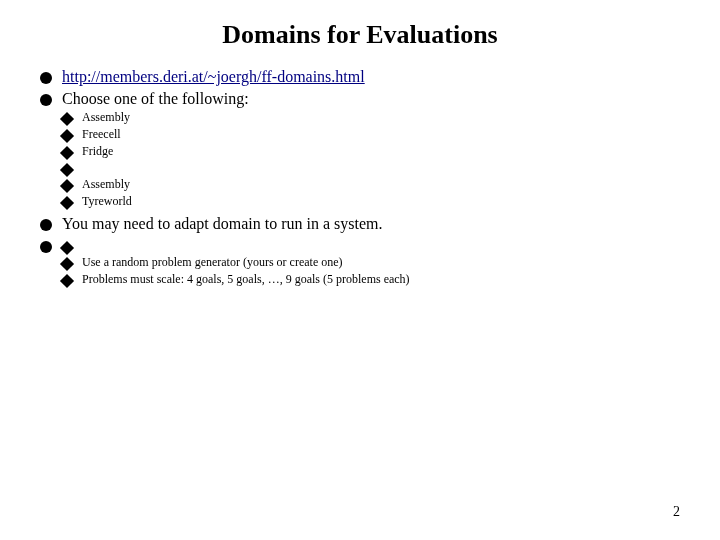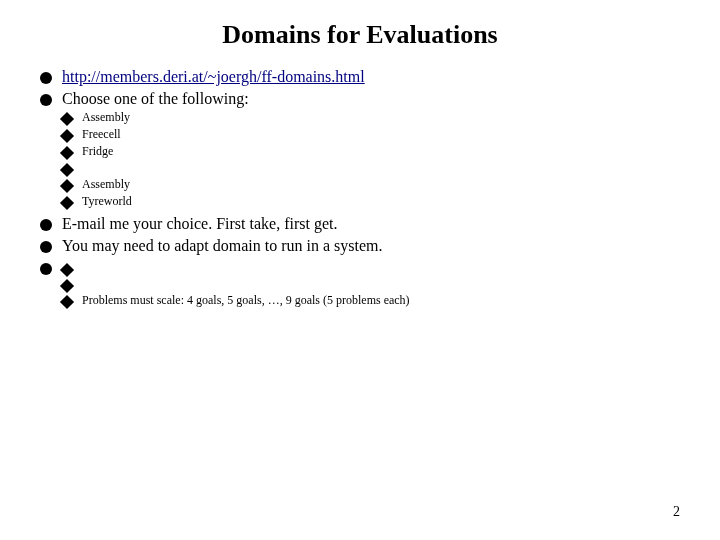--- a/index.html
+++ b/index.html
@@ -140,39 +140,36 @@
               <span>Assembly</span>
             </li>
             <li>
               <span class="diamond"></span>
               <span>Tyreworld</span>
             </li>
           </ul>
         </div>
       </li>
 
-      <li>
-        <span class="bullet-dot"></span>
-        <span>E-mail me your choice. First take, first get.</span>
-      </li>
 
       <li>
         <span class="bullet-dot"></span>
         <span>You may need to adapt domain to run in a system.</span>
       </li>
 
       <li>
         <span class="bullet-dot"></span>
         <div>
           <ul class="sub-list">
             <li>
               <span class="diamond"></span>
             </li>
             <li>
               <span class="diamond"></span>
+              <span>Use a random problem generator (yours or create one)</span>
             </li>
             <li>
               <span class="diamond"></span>
               <span>Problems must scale: 4 goals, 5 goals, …, 9 goals (5 problems each)</span>
             </li>
           </ul>
         </div>
       </li>
 
     </ul>

